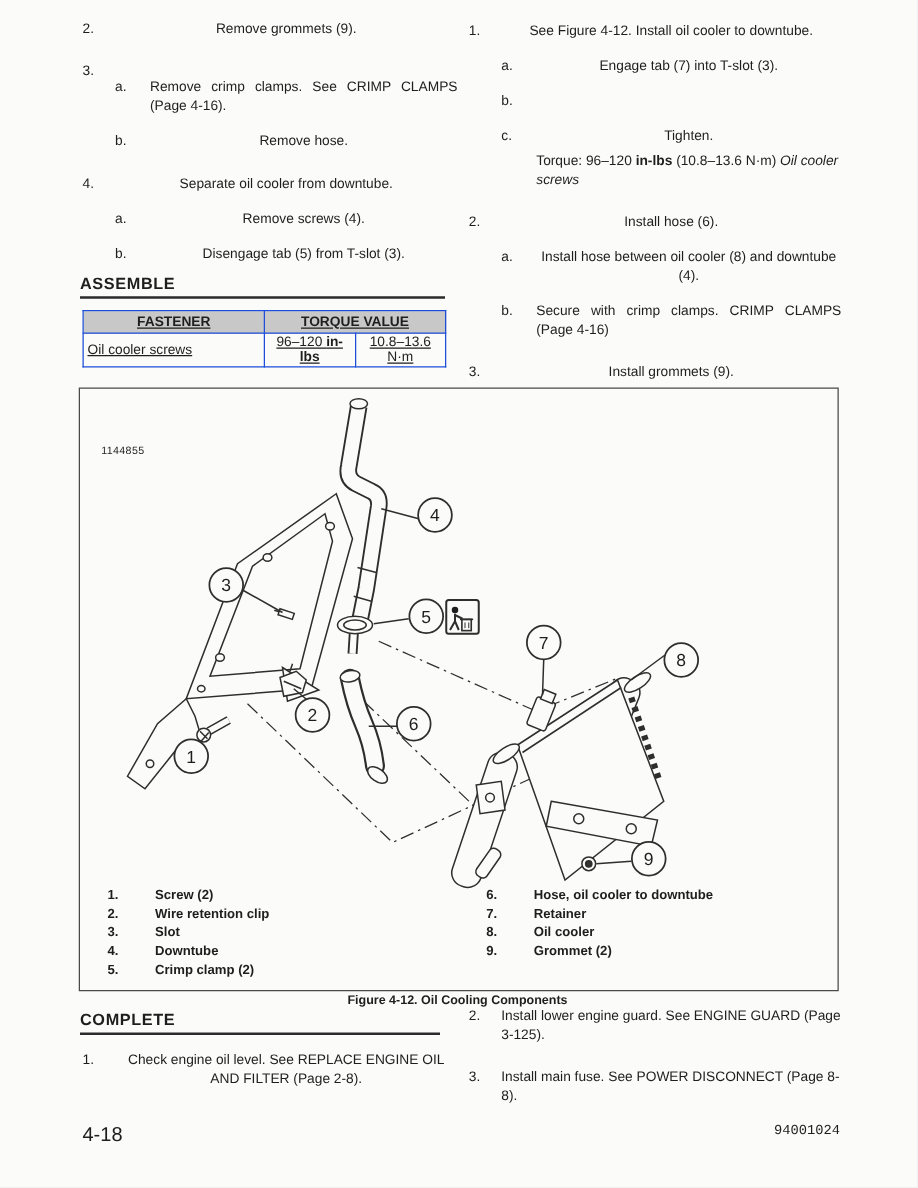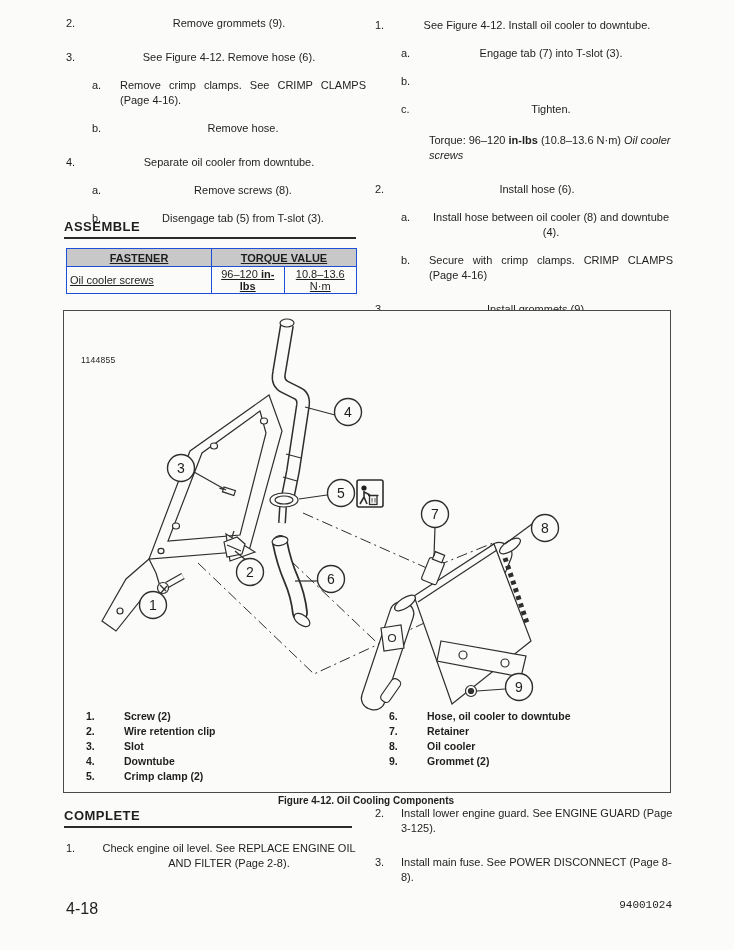--- a/index.html
+++ b/index.html
@@ -11,21 +11,21 @@
   .col-left{left:66px;top:16px;width:300px;}
   .col-right{left:375px;top:18px;width:298px;}
   .li{display:flex;margin-top:19px;}
   .li:first-child{margin-top:0;}
   .li > .m{flex:none;width:26px;}
   .li > .body{flex:1;}
   .sub{display:flex;margin-top:13px;}
   .sub > .m{flex:none;width:28px;}
   .sub > .t{flex:1;text-align:justify;}
   .t.nj{text-align:center;}
-  .torque-note{margin-top:16px;margin-left:28px;text-align:left;}
+  .torque-note{margin-top:5px;margin-left:28px;text-align:left;}
   .b{font-weight:bold;}
   .i{font-style:italic;}
   .sec-heading{
     position:absolute;font-size:13px;font-weight:bold;letter-spacing:.5px;
     border-bottom:2px solid #2b2b2b;padding-bottom:3px;
   }
   .h-assemble{left:64px;top:219px;width:292px;}
   .h-complete{left:64px;top:808px;width:288px;}
   table.spec{
     position:absolute;left:66px;top:248px;width:291px;
@@ -66,38 +66,37 @@
 <div class="page">
 
   <div class="col col-left">
     <div class="li">
       <span class="m">2.</span>
       <div class="body t nj">Remove grommets (9).</div>
     </div>
     <div class="li">
       <span class="m">3.</span>
       <div class="body">
-        <div class="t nj">See Figure 4-12. Remove hose (6).</div>
         <div class="sub">
           <span class="m">a.</span>
           <div class="t">Remove crimp clamps. See CRIMP CLAMPS (Page 4-16).</div>
         </div>
         <div class="sub">
           <span class="m">b.</span>
           <div class="t nj">Remove hose.</div>
         </div>
       </div>
     </div>
     <div class="li">
       <span class="m">4.</span>
       <div class="body">
         <div class="t nj">Separate oil cooler from downtube.</div>
         <div class="sub">
           <span class="m">a.</span>
-          <div class="t nj">Remove screws (8).</div>
+          <div class="t nj">Remove screws (4).</div>
         </div>
         <div class="sub">
           <span class="m">b.</span>
           <div class="t nj">Disengage tab (5) from T-slot (3).</div>
         </div>
       </div>
     </div>
   </div>
 
   <div class="sec-heading h-assemble">ASSEMBLE</div>

